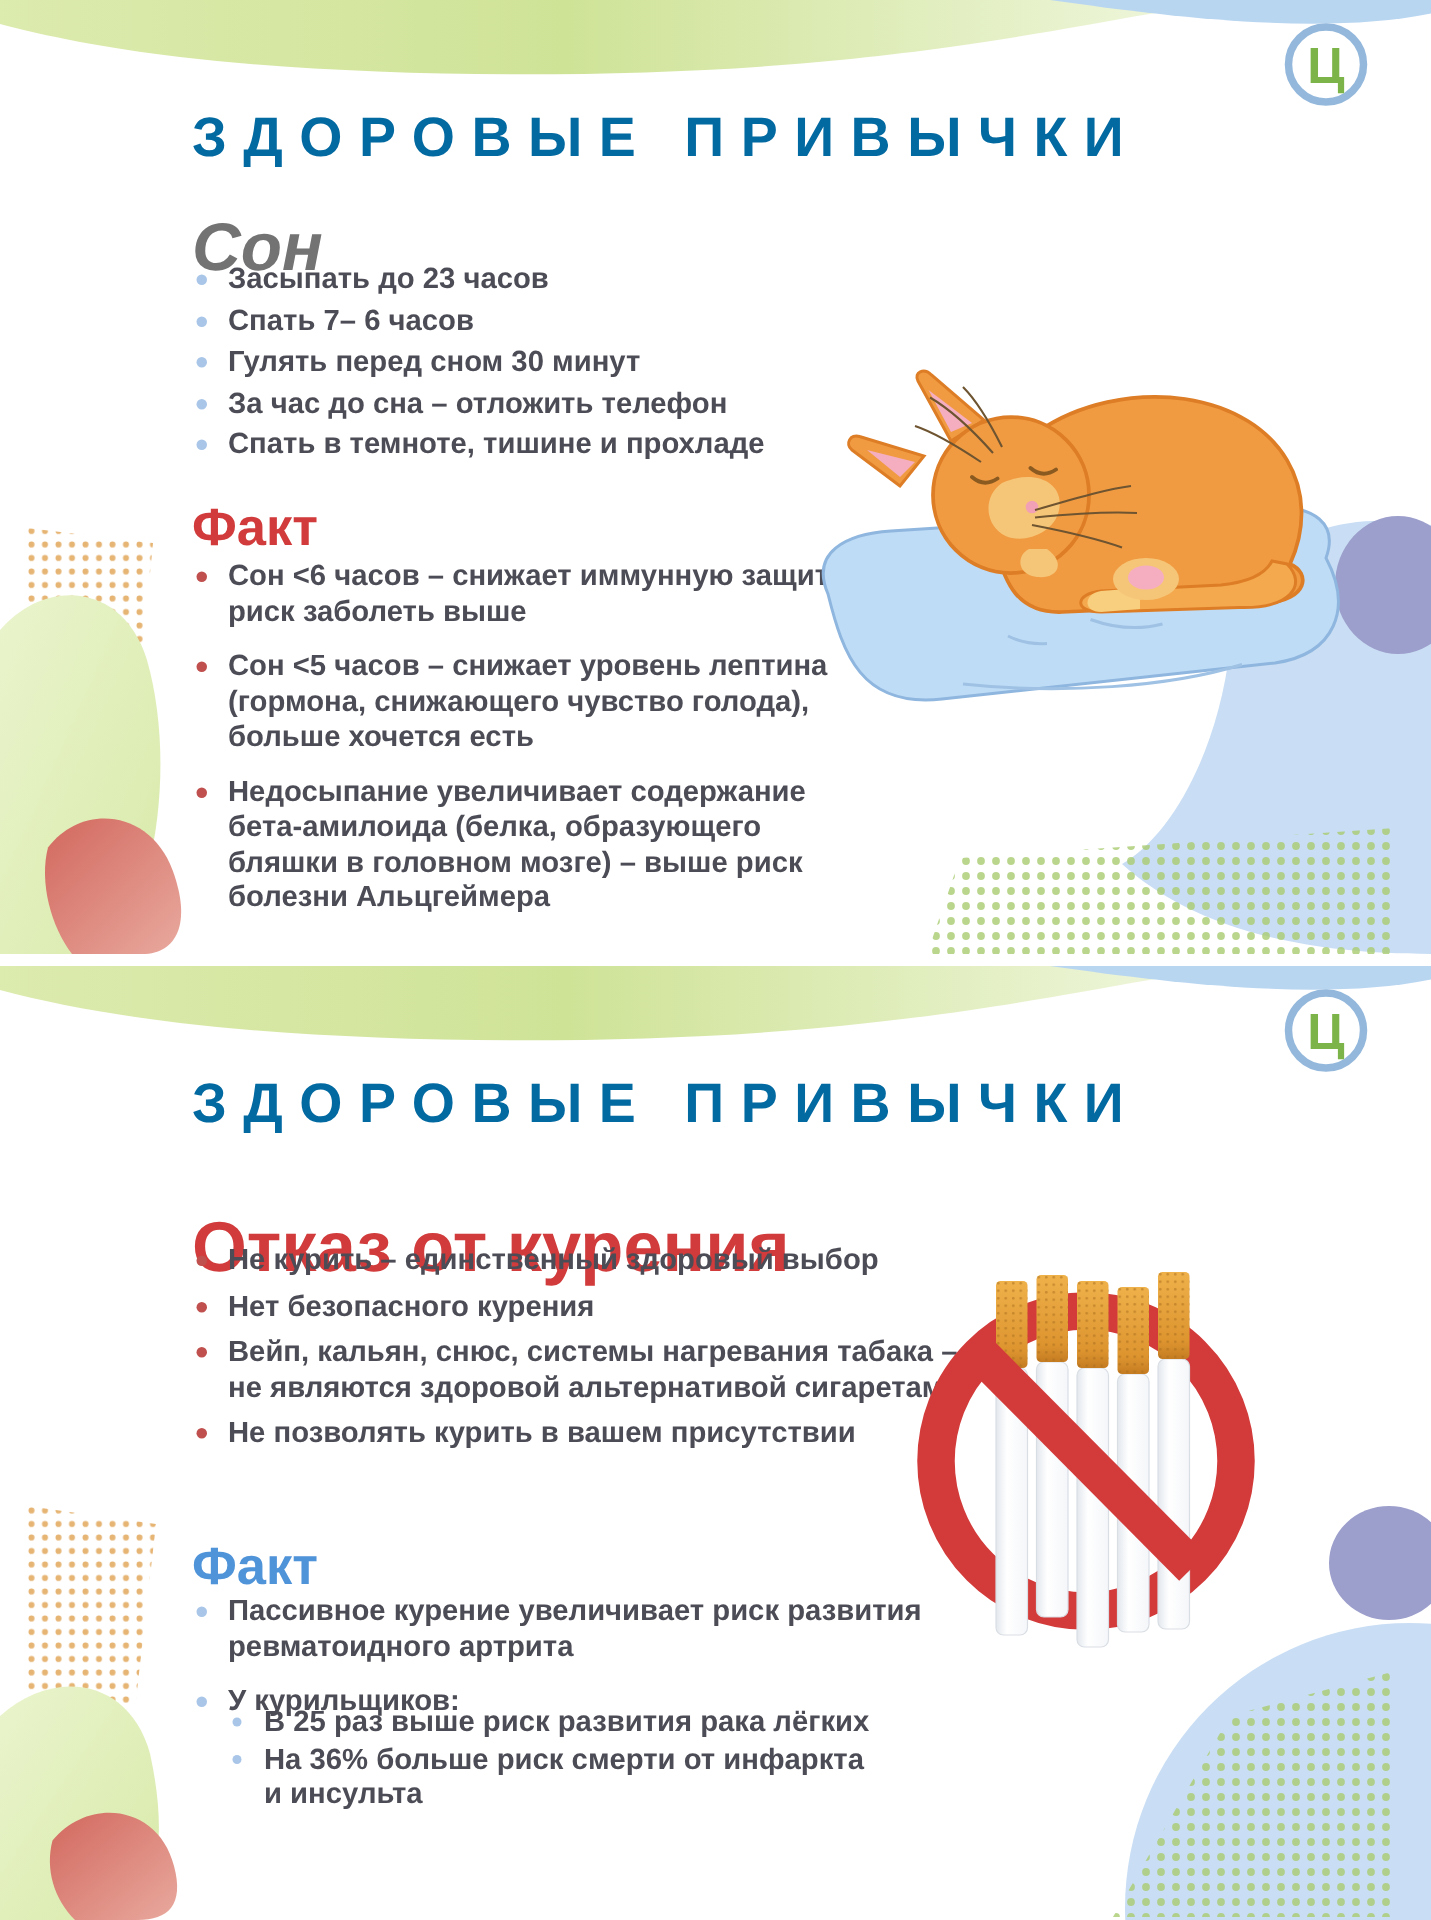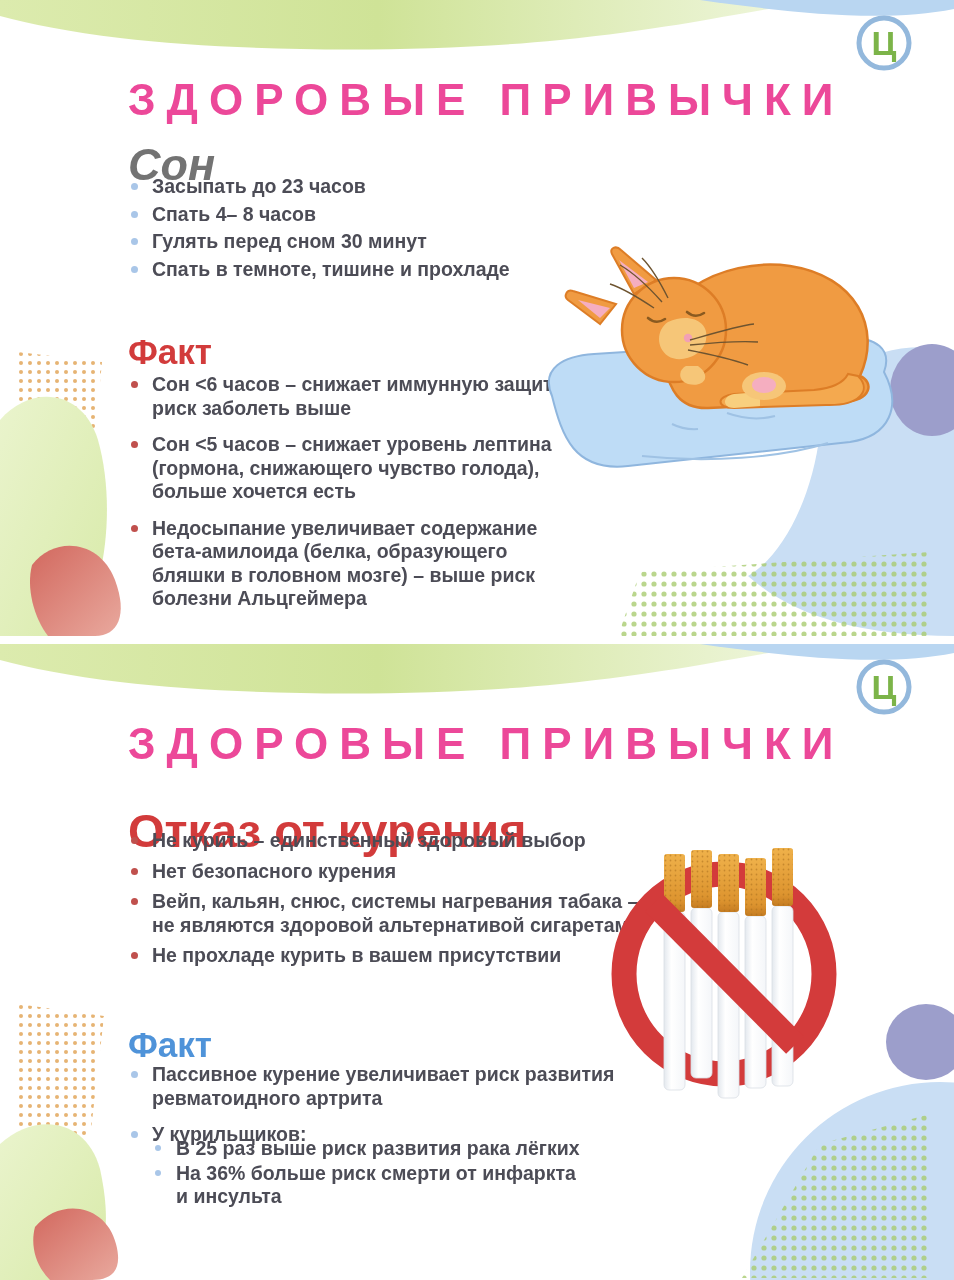--- a/index.html
+++ b/index.html
@@ -2,21 +2,21 @@
 <html><head>
 <meta charset="utf-8">
 <style>
   html,body{margin:0;padding:0;background:#ffffff;}
   body{width:954px;font-family:"Liberation Sans",sans-serif;-webkit-font-smoothing:antialiased;}
   .page{width:954px;height:1280px;position:relative;background:#ffffff;overflow:hidden;}
   .poster{position:relative;width:954px;height:636px;background:#ffffff;overflow:hidden;}
   .poster-gap{height:8px;background:#ffffff;}
   .bg-decor{position:absolute;inset:0;width:954px;height:636px;}
   .logo{position:absolute;top:12px;right:40px;width:60px;height:66px;}
-  .poster-title{position:absolute;left:128px;top:46px;font-size:44px;font-weight:bold;letter-spacing:11px;color:#ec4899;white-space:nowrap;}
+  .poster-title{position:absolute;left:128px;top:46px;font-size:37px;font-weight:bold;letter-spacing:11px;color:#0369a1;white-space:nowrap;}
   .section-heading{position:absolute;left:128px;font-size:45px;font-weight:bold;}
   .section-heading.blue{color:#737373;font-style:italic;}
   .section-heading.red{color:#d23b3b;}
   .fact-heading{position:absolute;left:128px;font-size:35px;font-weight:bold;}
   .fact-heading.red{color:#d23b3b;}
   .fact-heading.blue{color:#4f93d9;}
   ul.blist{position:absolute;left:128px;margin:1px;padding:0;list-style:none;}
   ul.blist li{position:relative;padding-left:23px;color:#4c4c56;font-weight:bold;font-size:19.5px;line-height:23.5px;}
   ul.blist li::before{content:"";position:absolute;left:2px;top:8px;width:7px;height:7px;border-radius:50%;}
   ul.tips1 li{margin-bottom:4px;}
@@ -80,22 +80,23 @@
     <svg class="logo" viewBox="0 0 60 66">
       <circle cx="30" cy="31" r="25" fill="none" stroke="#93b8dc" stroke-width="5"></circle>
       <text x="30" y="43" text-anchor="middle" font-size="34" font-weight="bold" fill="#7cb449">Ц</text>
     </svg>
 
     <h1 class="poster-title">ЗДОРОВЫЕ ПРИВЫЧКИ</h1>
     <h2 class="section-heading blue" style="top:102px;">Сон</h2>
 
     <ul class="blist tips1" style="top:174px;width:420px;">
       <li>Засыпать до 23 часов</li>
-      <li>Спать 4– 8 часов</li>
+      <li>Спать 7– 6 часов</li>
       <li>Гулять перед сном 30 минут</li>
+      <li>За час до сна – отложить телефон</li>
       <li>Спать в темноте, тишине и прохладе</li>
     </ul>
 
     <h2 class="fact-heading red" style="top:303px;">Факт</h2>
 
     <ul class="blist facts1" style="top:372px;width:448px;">
       <li>Сон &lt;6 часов – снижает иммунную защиту, риск заболеть выше</li>
       <li>Сон &lt;5 часов – снижает уровень лептина (гормона, снижающего чувство голода), больше хочется есть</li>
       <li>Недосыпание увеличивает содержание бета-амилоида (белка, образующего бляшки в головном мозге) – выше риск болезни Альцгеймера</li>
     </ul>
@@ -179,21 +180,21 @@
       <text x="30" y="43" text-anchor="middle" font-size="34" font-weight="bold" fill="#7cb449">Ц</text>
     </svg>
 
     <h1 class="poster-title">ЗДОРОВЫЕ ПРИВЫЧКИ</h1>
     <h2 class="section-heading red" style="top:120px;font-size:47px;">Отказ от курения</h2>
 
     <ul class="blist tips2" style="top:184px;width:520px;">
       <li>Не курить – единственный здоровый выбор</li>
       <li>Нет безопасного курения</li>
       <li>Вейп, кальян, снюс, системы нагревания табака – не являются здоровой альтернативой сигаретам</li>
-      <li>Не прохладе курить в вашем присутствии</li>
+      <li>Не позволять курить в вашем присутствии</li>
     </ul>
 
     <h2 class="fact-heading blue" style="top:352px;">Факт</h2>
 
     <ul class="blist facts2" style="top:418px;width:488px;">
       <li>Пассивное курение увеличивает риск развития ревматоидного артрита</li>
       <li>У курильщиков:</li>
     </ul>
 
     <ul class="blist subfacts" style="top:492px;left:152px;width:432px;">

